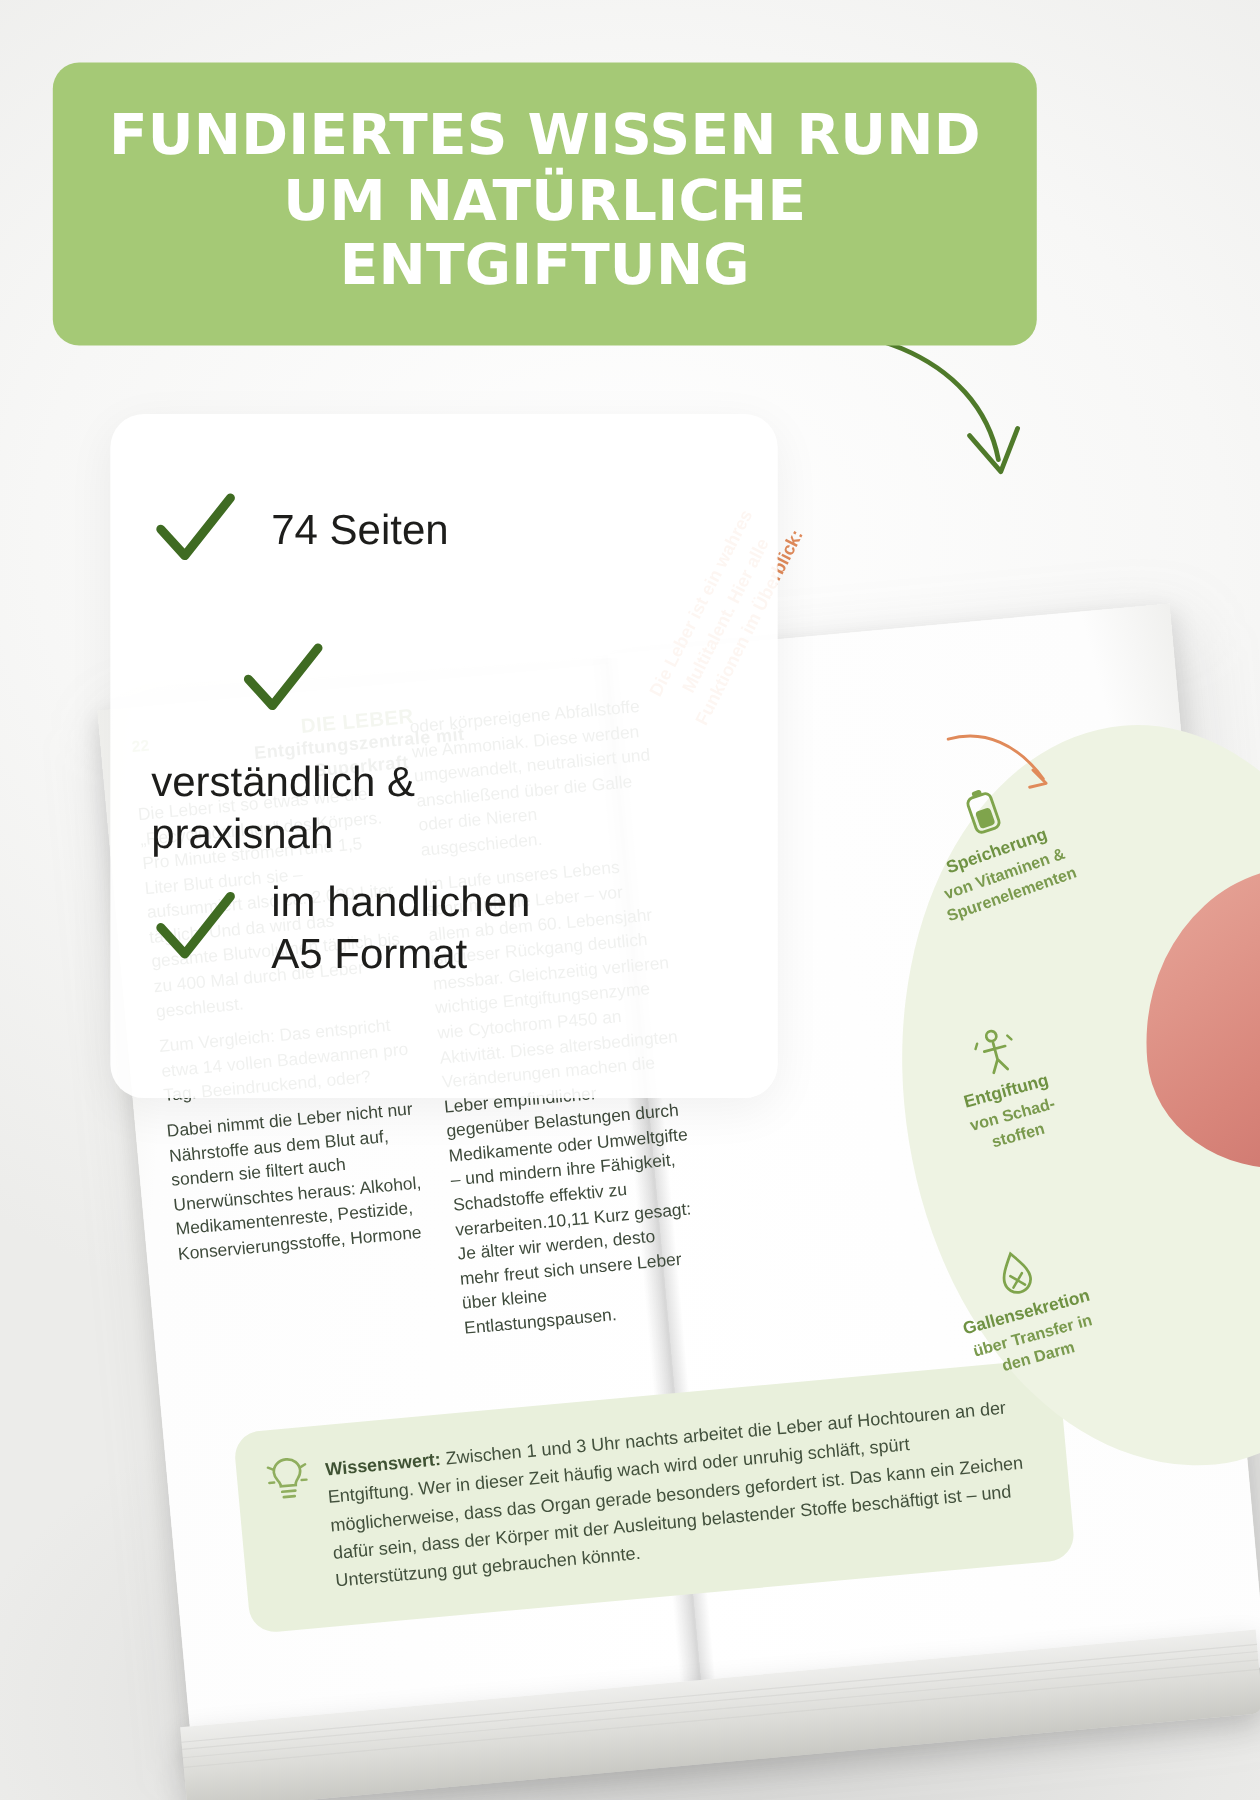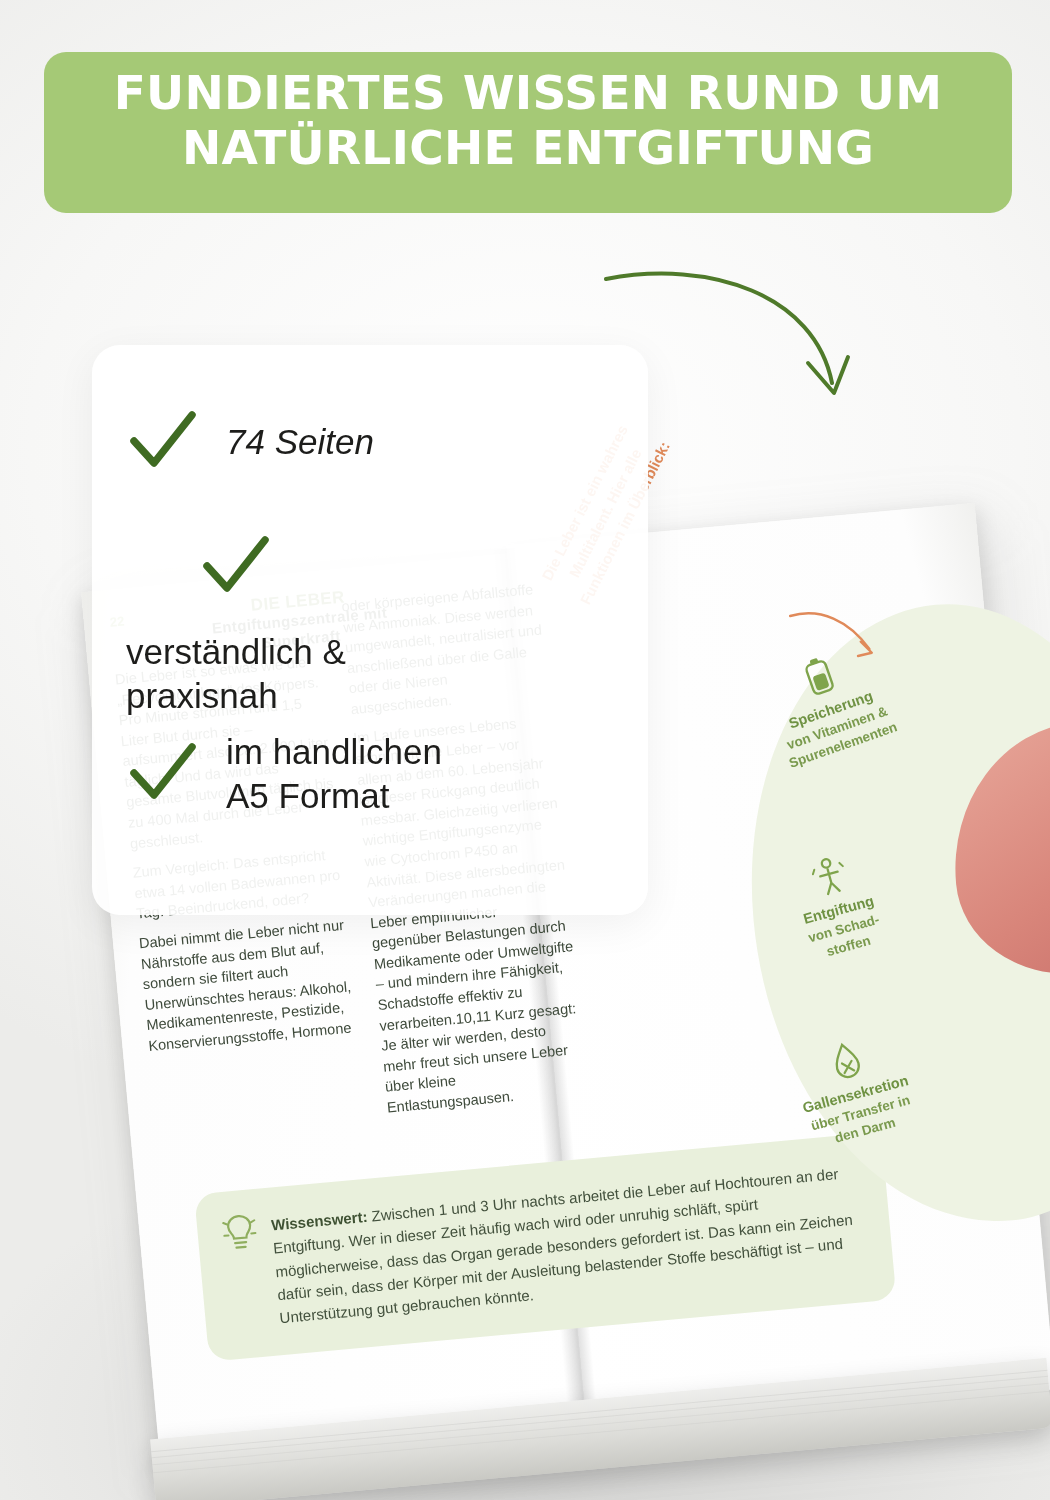--- a/index.html
+++ b/index.html
@@ -195,24 +195,24 @@
     left: 760px;
     top: 110px;
     width: 90px; height: 70px;
   }
 
   
   .banner {
     position: absolute;
     left: 44px;
     top: 52px;
-    width: 968px;
+    width: 820px;
     background: #a5c976;
     border-radius: 22px;
-    padding: 14px 30px 38px 30px;
+    padding: 34px 30px 38px 30px;
     box-sizing: border-box;
     text-align: center;
   }
   .banner h1 {
     margin: 0;
     color: #ffffff;
     font-family: "DejaVu Sans", sans-serif;
     font-weight: 700;
     font-size: 47px;
     line-height: 1.16;
@@ -240,21 +240,21 @@
     border-radius: 28px;
     box-shadow: 0 10px 40px rgba(0,0,0,0.06);
   }
   .feature {
     position: absolute;
     left: 34px;
     display: flex;
     align-items: center;
     gap: 26px;
   }
-  .feature-1 { top: 60px; font-style: italic; }
+  .feature-1 { top: 60px; }
   .feature-2 { top: 185px; flex-direction: column; }
   .feature-3 { top: 385px; }
   .check {
     width: 74px;
     height: 74px;
     flex: 0 0 74px;
   }
   .feature-label {
     font-family: "Liberation Sans", sans-serif;
     font-size: 35px;

